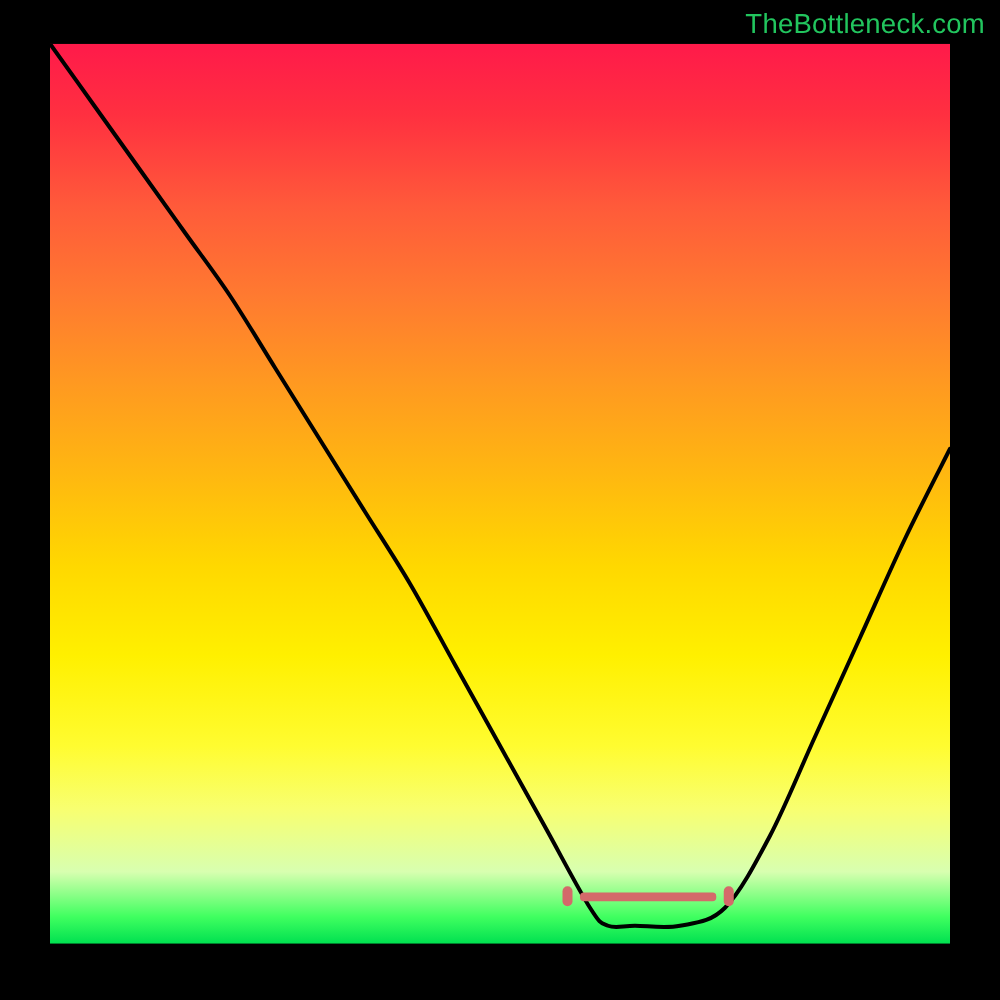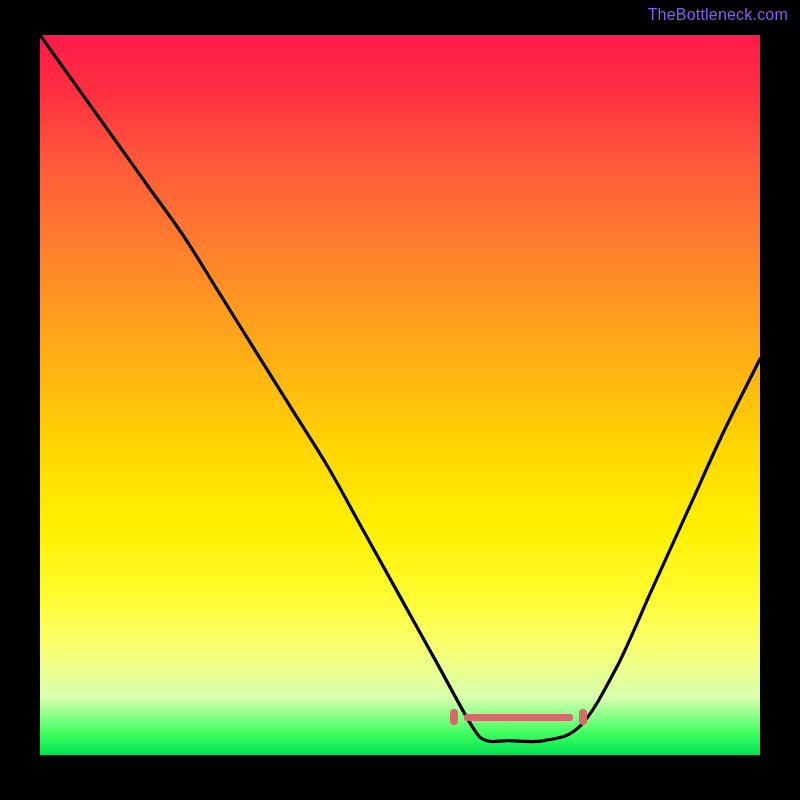--- a/index.html
+++ b/index.html
@@ -8,22 +8,22 @@
     height: 800px;
     background: #000;
     position: relative;
     font-family: Arial, sans-serif;
     overflow: hidden;
   }
   .watermark {
     position: absolute;
     top: 6px;
     right: 12px;
-    color: #8b5cf6;
-    font-size: 16px;
+    color: #22c55e;
+    font-size: 22px;
     font-weight: 500;
     z-index: 10;
     letter-spacing: 0.2px;
   }
   .plot-area {
     position: absolute;
     left: 40px;
     top: 35px;
     width: 720px;
     height: 720px;

